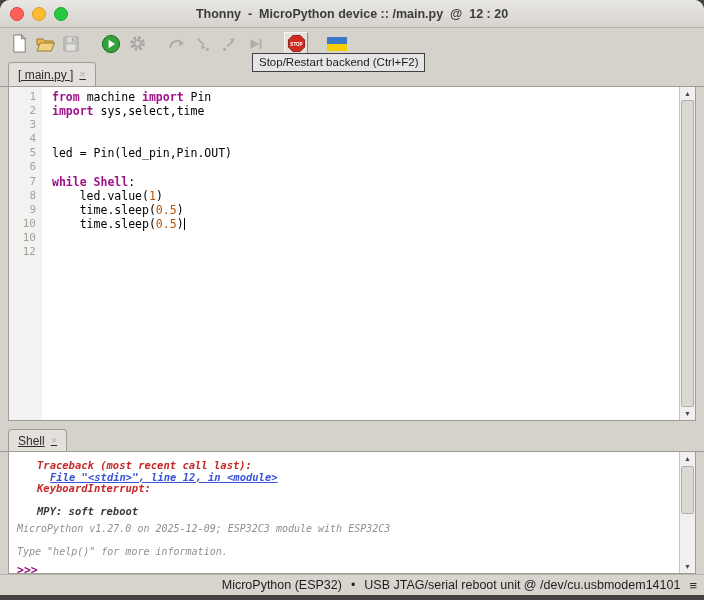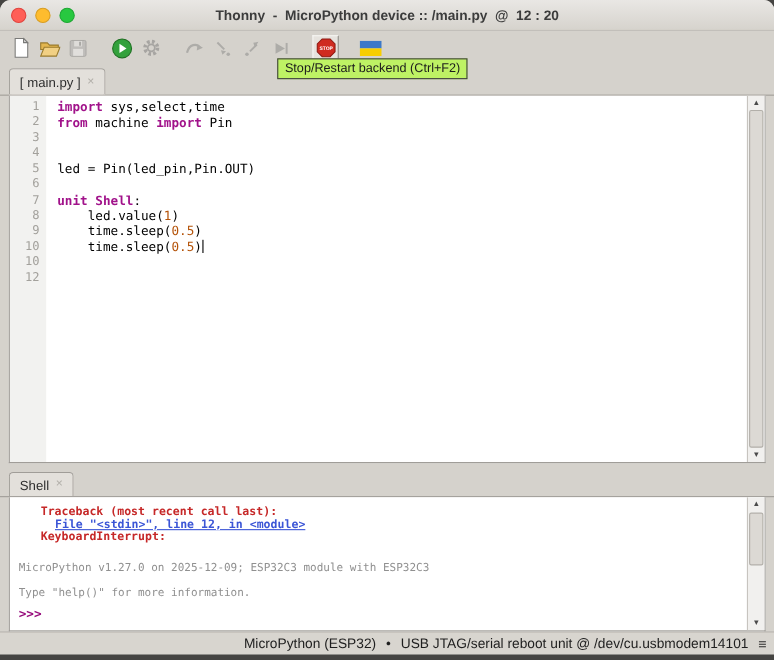--- a/index.html
+++ b/index.html
@@ -31,29 +31,29 @@
   .tool-btn svg{display:block;}
   .tool-btn.disabled{filter:grayscale(1) opacity(0.45);}
   .tool-btn.hovered{
     background:#e6e3de;
     border:1px solid;border-color:#f6f5f2 #8f8c86 #8f8c86 #f6f5f2;
   }
   .tb-gap{width:10px;flex:0 0 auto;}
   
   .tooltip{
     position:absolute;left:252px;top:53px;z-index:30;
-    background:#bef264;border:1px solid #3f3f3f;
+    background:#e5e5e5;border:1px solid #3f3f3f;
     font-size:11.5px;color:#1c1c1c;padding:2px 6px 3px 6px;white-space:nowrap;
   }
   
   .tabstrip{height:27px;display:flex;align-items:flex-end;padding-left:8px;border-bottom:1px solid #a09d98;}
   .tab{
     height:23px;display:flex;align-items:center;padding:0 9px;gap:6px;
     background:#e3e0db;border:1px solid #a09d98;border-bottom:none;
-    border-radius:4px 4px 0 0;font-size:12px;color:#2e2e2e;
+    border-radius:4px 4px 0 0;font-size:12px;color:#2e2e2e;text-decoration:underline;
   }
   .tab-close{color:#b3b0aa;font-size:11px;line-height:1;}
   .tabstrip.shell-strip{height:25px;}
   .tabstrip.shell-strip .tab{height:21px;align-items:center;}
   
   .editor-panel{
     position:relative;margin:0 8px;height:334px;background:#fff;
     border:1px solid #a09d98;border-top:none;box-sizing:border-box;
     display:flex;overflow:hidden;
   }
@@ -72,21 +72,21 @@
   .vscroll{position:absolute;top:0;right:0;bottom:0;width:15px;background:#f1f0ee;border-left:1px solid #c7c4bf;}
   .sb-arrow{position:absolute;left:0;right:0;height:13px;display:flex;align-items:center;justify-content:center;font-size:7px;color:#4a4a4a;}
   .sb-arrow.up{top:0;}
   .sb-arrow.down{bottom:0;}
   .sb-thumb{position:absolute;left:1px;right:1px;background:#dcd9d4;border:1px solid #b2afa9;border-radius:2px;}
   
   .sash{height:5px;}
   
   .shell-panel{
     position:relative;margin:0 8px;height:122px;background:#fff;
-    border:1px solid #a09d98;border-top:none;box-sizing:border-box;overflow:hidden;
+    border:1px solid #a09d98;border-top:none;box-sizing:border-box;overflow:hidden;font-style:italic;
   }
   .shell-out{padding:8px 20px 0 8px;}
   .sl{font-family:"DejaVu Sans Mono",monospace;white-space:pre;}
   .sl-stderr{color:#c62828;font-size:10.5px;line-height:11.5px;font-weight:600;}
   .sl-link{color:#3b55d6;font-size:10.5px;line-height:11.5px;font-weight:600;text-decoration:underline;}
   .sl-stdout{color:#3a3a3a;font-size:10.5px;line-height:12px;font-weight:600;}
   .sl-blank{font-size:10.5px;line-height:10px;}
   .sl-faded{color:#909090;font-size:10px;line-height:23px;}
   .sl-prompt{color:#970c7c;font-size:11.5px;line-height:14px;font-weight:bold;}
   
@@ -206,27 +206,27 @@
         <div class="ln">5</div>
         <div class="ln">6</div>
         <div class="ln">7</div>
         <div class="ln">8</div>
         <div class="ln">9</div>
         <div class="ln">10</div>
         <div class="ln">10</div>
         <div class="ln">12</div>
       </div>
     <div class="code">
+        <div class="cl"><span class="tk-kw">from</span><span class="tk-p"> machine </span><span class="tk-kw">import</span><span class="tk-p"> Pin</span></div>
         <div class="cl"><span class="tk-kw">import</span><span class="tk-p"> sys,select,time</span></div>
-        <div class="cl"><span class="tk-kw">from</span><span class="tk-p"> machine </span><span class="tk-kw">import</span><span class="tk-p"> Pin</span></div>
         <div class="cl">&nbsp;</div>
         <div class="cl">&nbsp;</div>
         <div class="cl"><span class="tk-p">led = Pin(led_pin,Pin.OUT)</span></div>
         <div class="cl">&nbsp;</div>
-        <div class="cl"><span class="tk-kw">unit</span><span class="tk-p"> </span><span class="tk-kw">Shell</span><span class="tk-p">:</span></div>
+        <div class="cl"><span class="tk-kw">while</span><span class="tk-p"> </span><span class="tk-kw">Shell</span><span class="tk-p">:</span></div>
         <div class="cl"><span class="tk-p">    led.value(</span><span class="tk-num">1</span><span class="tk-p">)</span></div>
         <div class="cl"><span class="tk-p">    time.sleep(</span><span class="tk-num">0.5</span><span class="tk-p">)</span></div>
         <div class="cl"><span class="tk-p">    time.sleep(</span><span class="tk-num">0.5</span><span class="tk-p">)</span><span class="caret"></span></div>
       </div>
     <div class="vscroll">
       <div class="sb-arrow up">▲</div>
       <div class="sb-thumb" style="top:13px;bottom:13px;"></div>
       <div class="sb-arrow down">▼</div>
     </div>
   </div>
@@ -239,20 +239,21 @@
       <span class="tab-close">×</span>
     </div>
   </div>
 
   <div class="shell-panel">
     <div class="shell-out">
         <div class="sl sl-stderr" style="padding-left: 20px;">Traceback (most recent call last):</div>
         <div class="sl sl-link" style="padding-left: 33px;">File "&lt;stdin&gt;", line 12, in &lt;module&gt;</div>
         <div class="sl sl-stderr" style="padding-left: 20px;">KeyboardInterrupt: </div>
         <div class="sl sl-blank" style="padding-left: 0px;">&nbsp;</div>
+        <div class="sl sl-stdout" style="padding-left: 20px;">MPY: soft reboot</div>
         <div class="sl sl-faded" style="padding-left: 0px;">MicroPython v1.27.0 on 2025-12-09; ESP32C3 module with ESP32C3</div>
         <div class="sl sl-faded" style="padding-left: 0px;">Type "help()" for more information.</div>
         <div class="sl sl-prompt" style="padding-left: 0px;">&gt;&gt;&gt;</div>
       </div>
     <div class="vscroll">
       <div class="sb-arrow up">▲</div>
       <div class="sb-thumb" style="top:14px;height:46px;"></div>
       <div class="sb-arrow down">▼</div>
     </div>
   </div>

